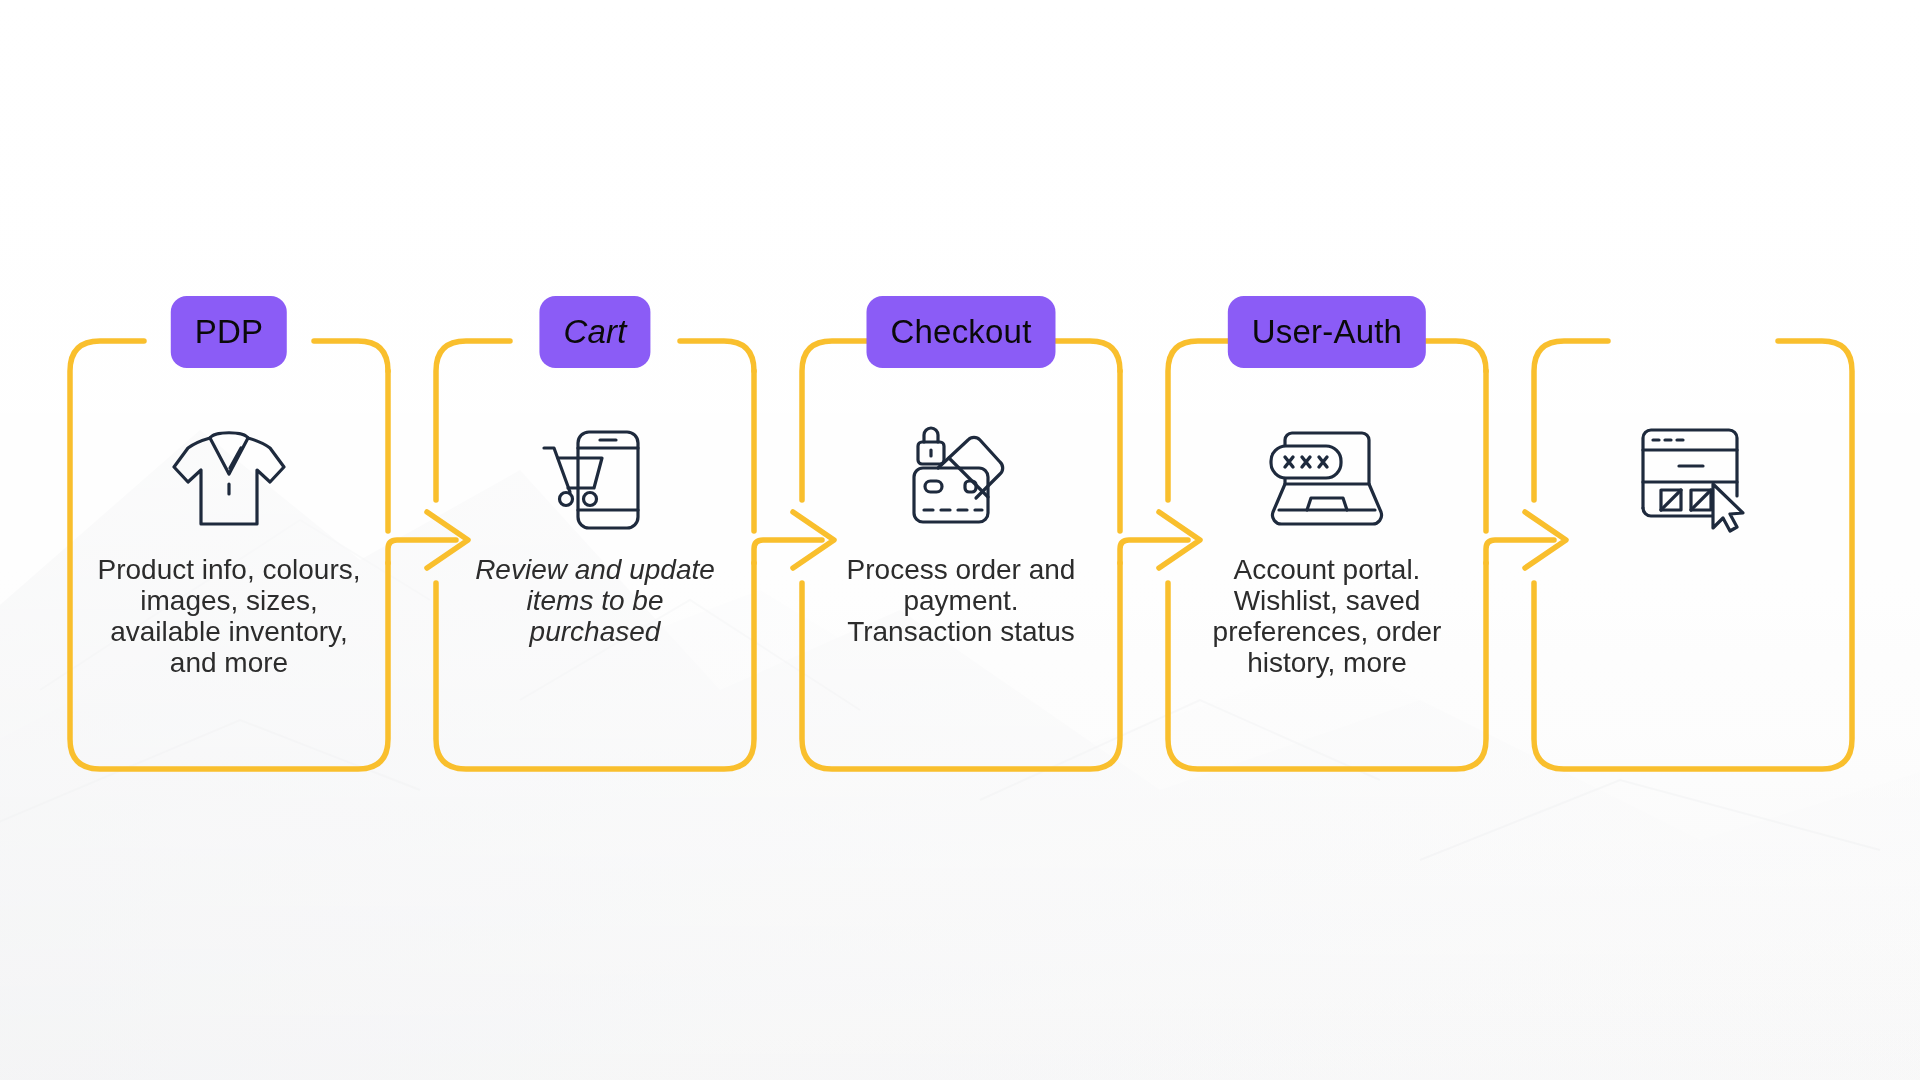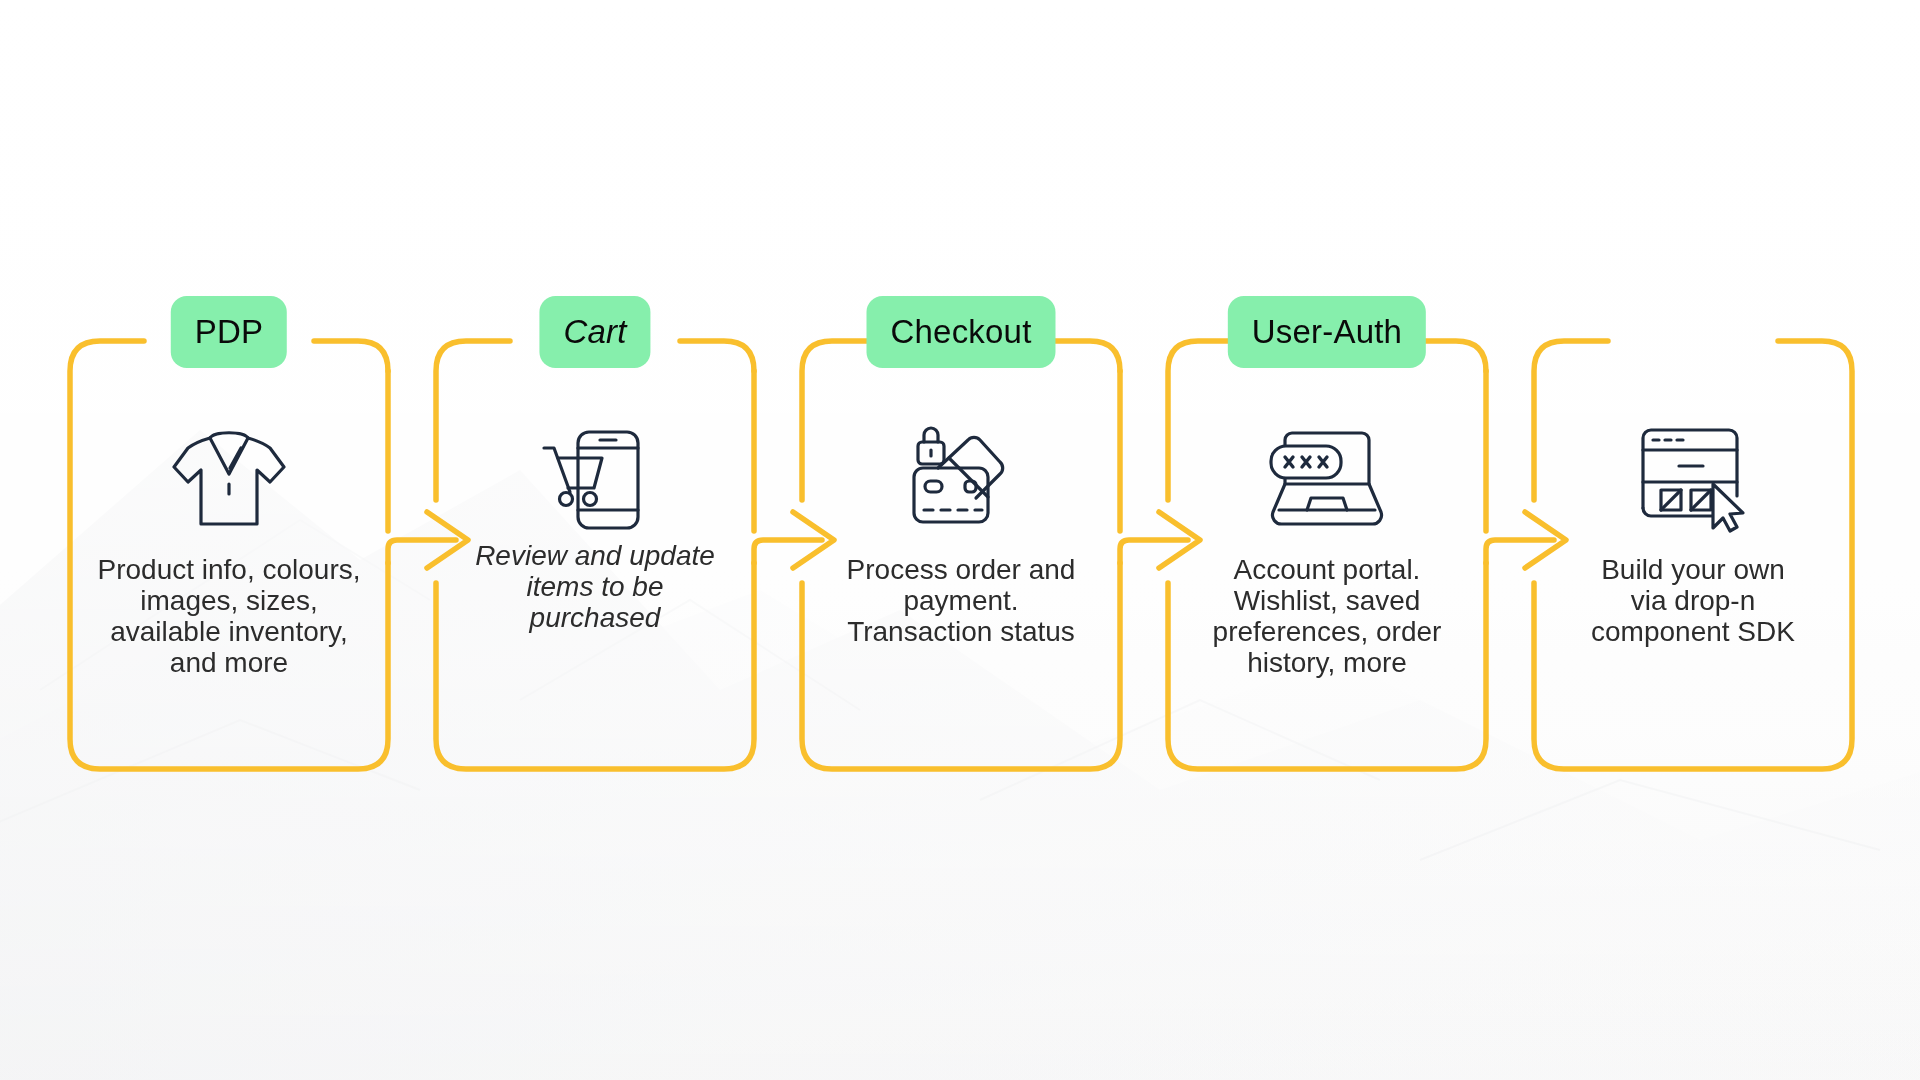--- a/index.html
+++ b/index.html
@@ -33,21 +33,21 @@
     z-index: 2;
   }
   .card {
     position: absolute;
   }
   .pill {
     position: absolute;
     left: 50%;
     transform: translateX(-50%);
     top: 0;
-    background: #86efac;
+    background: #8b5cf6;
     border-radius: 16px;
     display: flex;
     align-items: center;
     justify-content: center;
     color: #0a0a0a;
     font-size: 33px;
     font-weight: 400;
     letter-spacing: .2px;
     white-space: nowrap;
     padding: 0 24px;
@@ -194,21 +194,21 @@
           <path d="M 42 84 L 102 84"></path>
           <path d="M 64 14 L 80 14"></path>
 
           <path d="M 8 22 L 18 22 L 34 66"></path>
           <path d="M 22 32 L 66 32 L 58 62 L 32 62"></path>
           <circle cx="30" cy="73" r="6.5"></circle>
           <circle cx="54" cy="73" r="6.5"></circle>
         </svg>
       </div>
 
-      <div class="desc" style="top:244px; width:300px;">Review and update
+      <div class="desc" style="top:258px; width:300px;">Review and update
 items to be
 purchased</div>
     </div>
 
     <div class="card" style="left:802px; top:296px; width:318px; height:478px;">
       <div class="pill">Checkout</div>
 
       <div class="icon-slot" style="top:128px; width:118px; height:112px;">
         <svg width="118" height="112" viewBox="0 0 118 112" fill="none" stroke="#1e2a3d" stroke-width="3.2" stroke-linecap="round" stroke-linejoin="round">
 
@@ -272,19 +272,16 @@
 
           <rect x="28" y="66" width="20" height="20"></rect>
           <path d="M 28 86 L 48 66"></path>
           <rect x="58" y="66" width="20" height="20"></rect>
           <path d="M 58 86 L 78 66"></path>
 
           <path d="M 80 60 L 80 104 L 90 94 L 97 107 L 104 103 L 97 90 L 110 89 Z" fill="#ffffff"></path>
         </svg>
       </div>
 
-      <div class="desc" style="top:258px; width:300px;">Build your own
-via drop-n
-component SDK</div>
     </div>
 
   </div>
 </div>
 
 </body></html>

